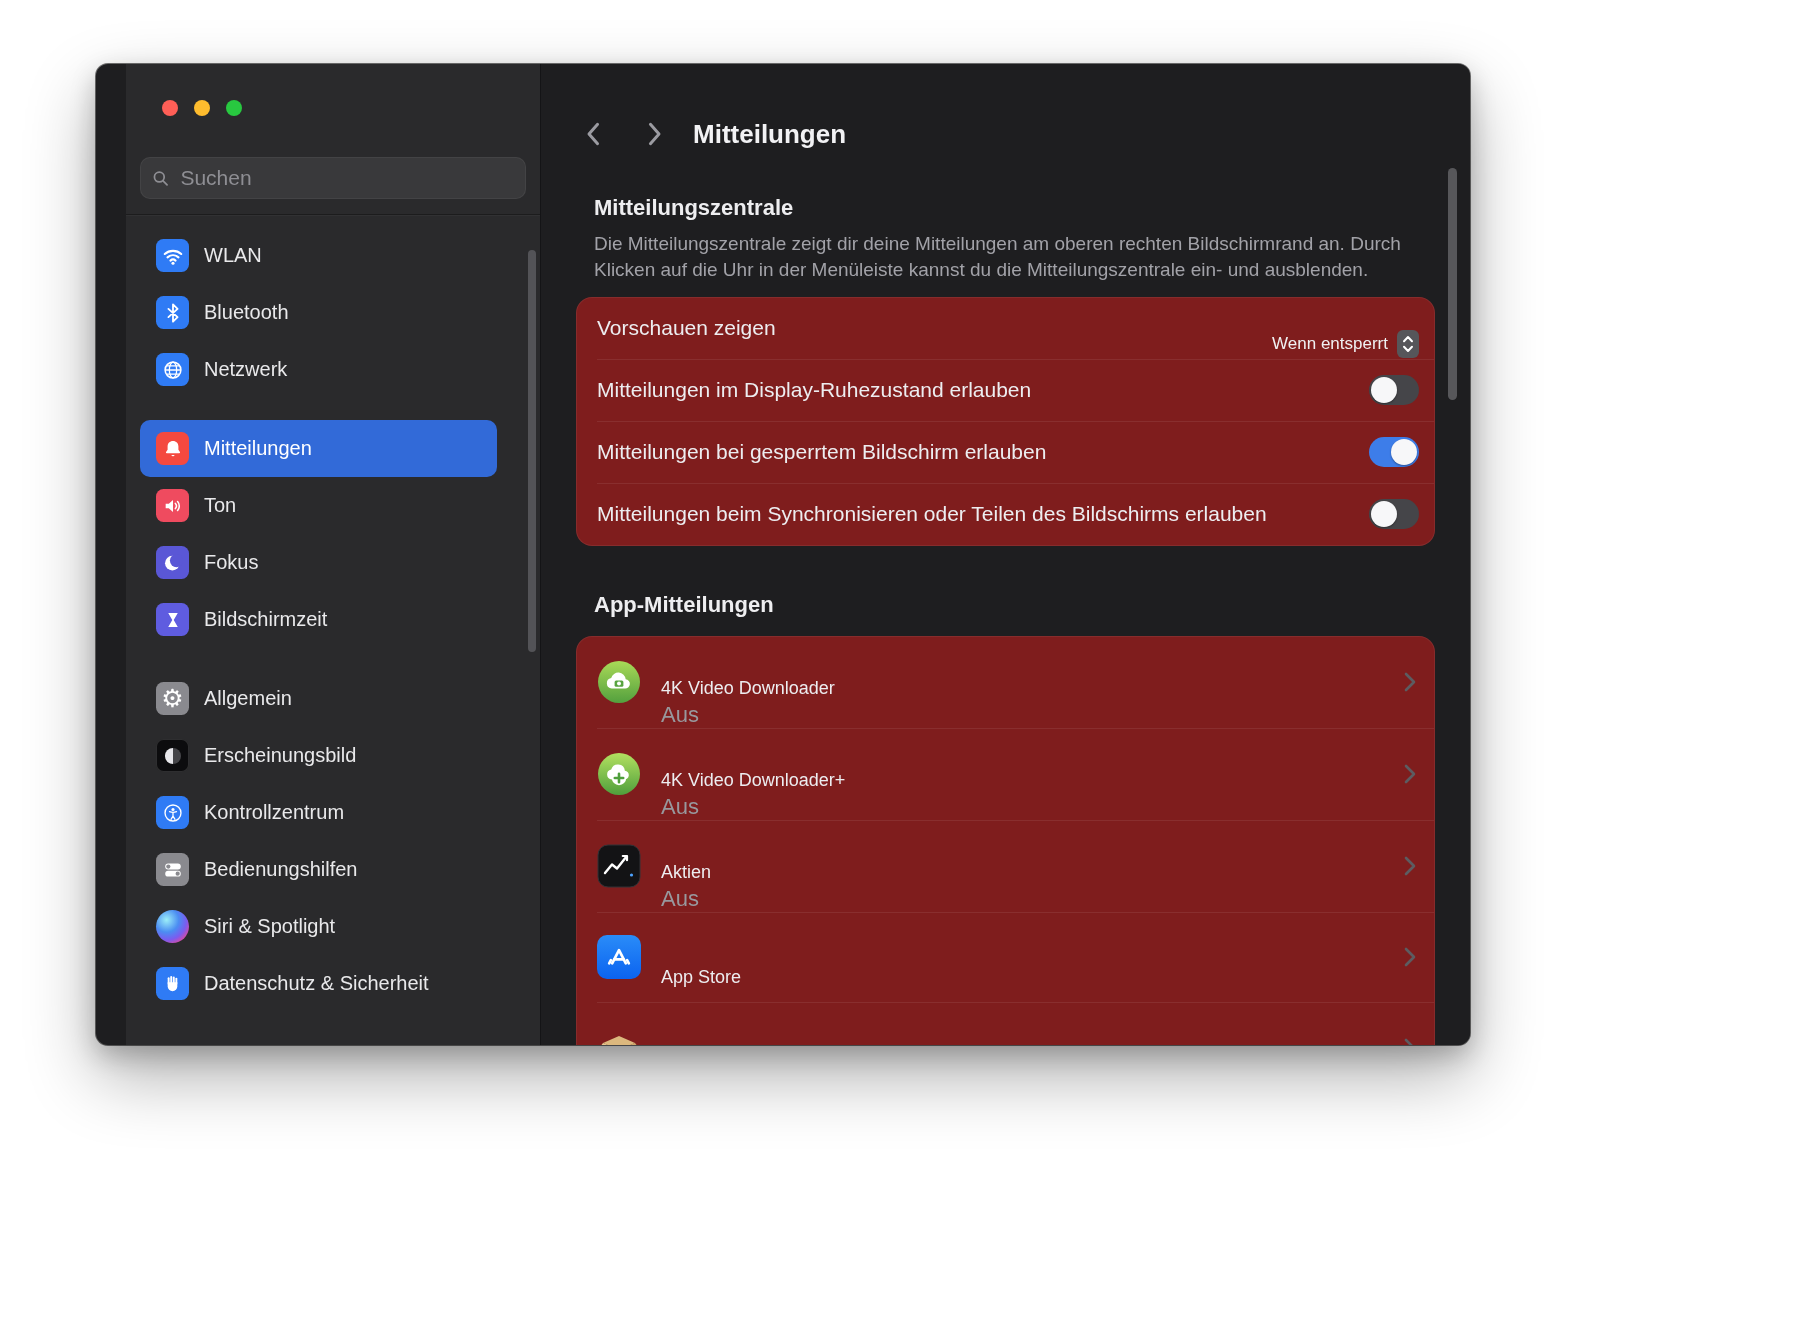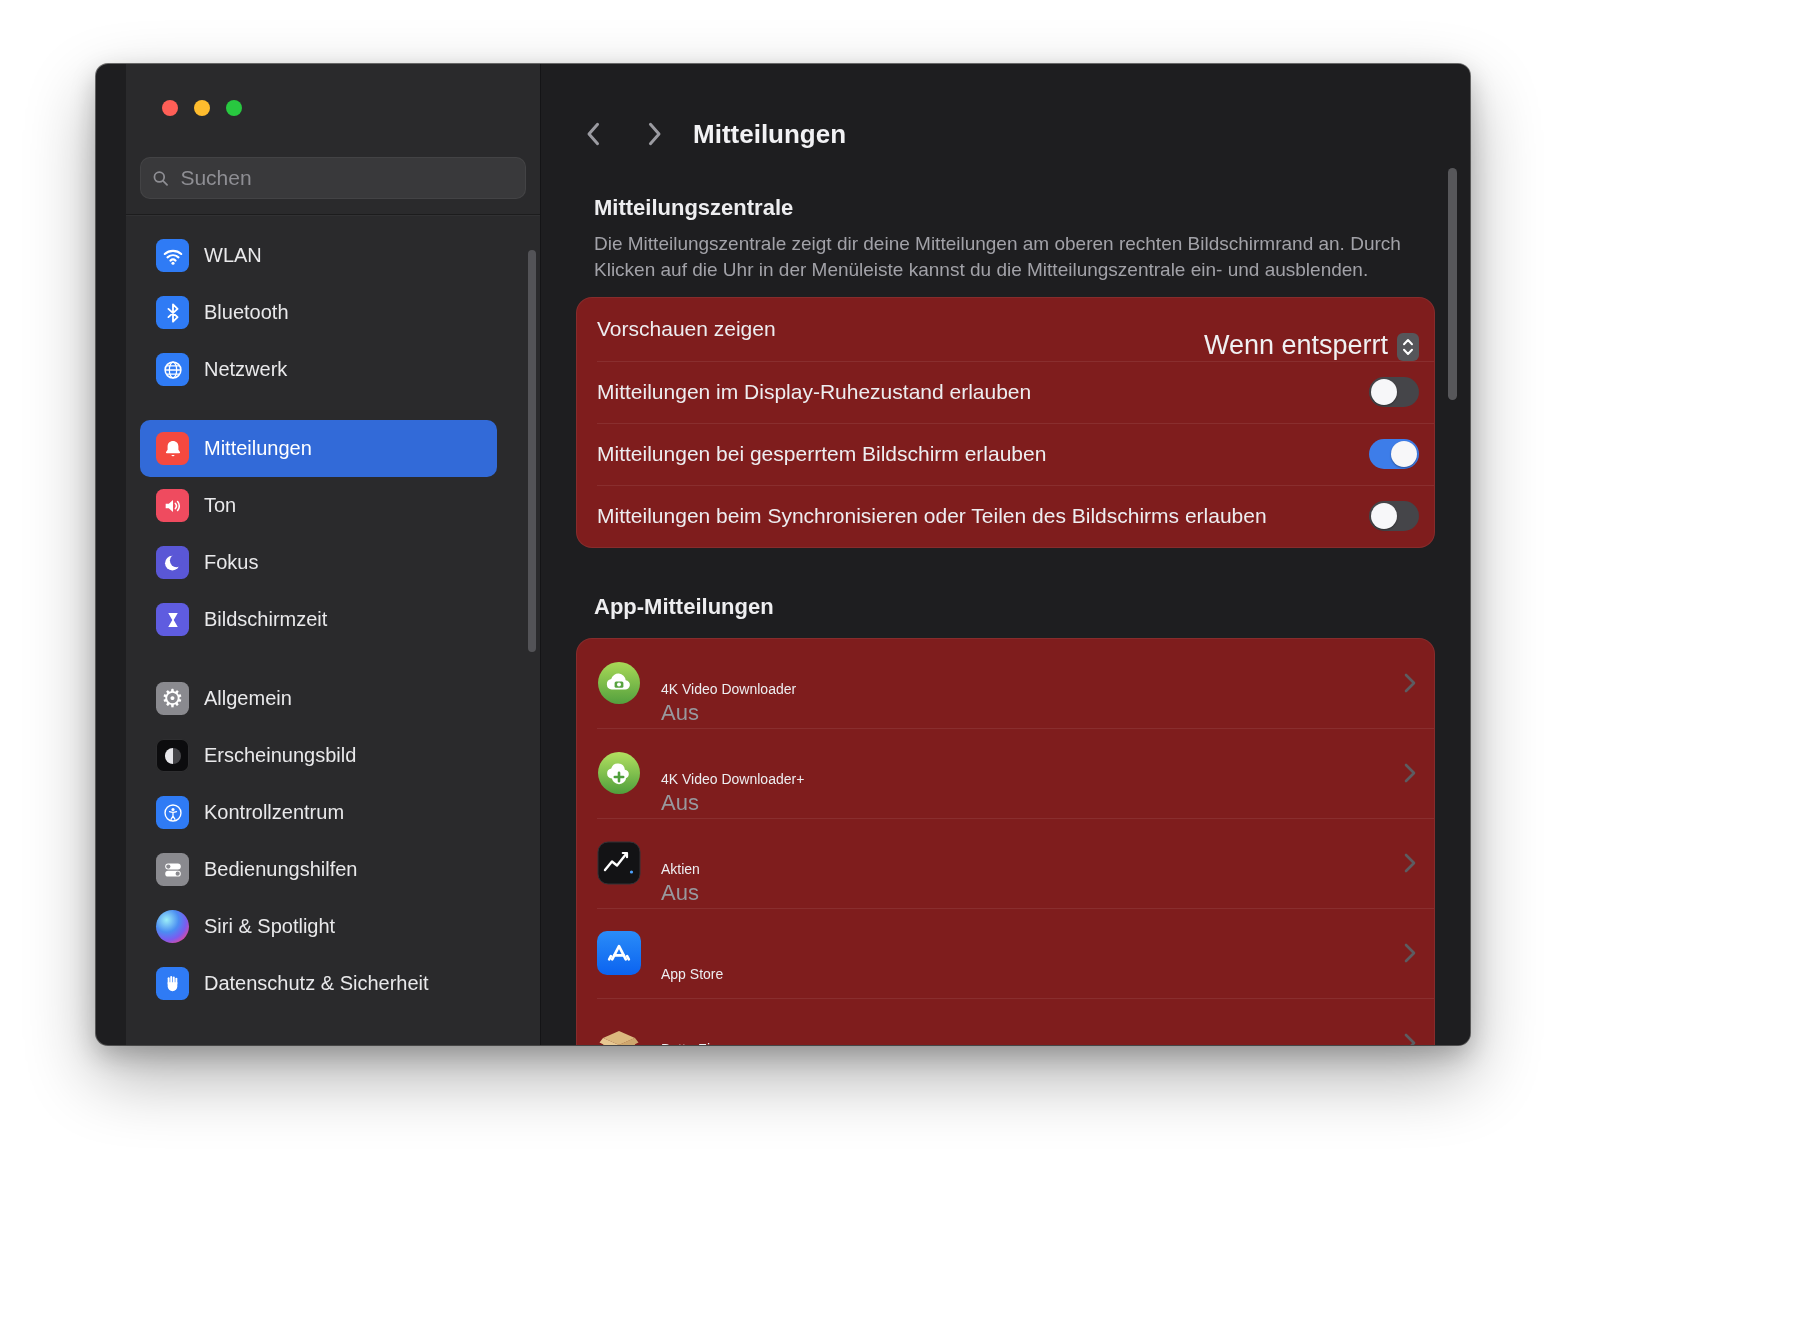--- a/index.html
+++ b/index.html
@@ -50,30 +50,30 @@
   .nav-btn{width:24px;height:28px;display:flex;align-items:center;justify-content:center;}
   .nav-btn + .nav-btn{margin-left:38px;}
   .page-title{font-size:26px;font-weight:700;color:#f2f2f4;margin-left:26px;line-height:34px;}
   .content{padding:26px 35px 0 35px;}
   .section-heading{font-size:22px;font-weight:700;color:#eeeef0;margin:0 0 10px 18px;line-height:26px;}
   .section-desc{font-size:19px;color:#a2a2a8;line-height:26px;margin:0 0 14px 18px;max-width:872px;}
   .apps-heading{margin-top:46px;margin-bottom:18px;}
   .card{background:#7f1d1d;border:1px solid rgba(255,255,255,.065);border-radius:16px;overflow:hidden;}
   .row{display:flex;align-items:center;justify-content:space-between;min-height:61px;padding:0 15px 0 20px;gap:20px;}
   .row-label{font-size:21px;color:#ededf0;}
-  .row-value{display:flex;align-items:flex-end;gap:9px;color:#f0f0f2;font-size:27px;margin-top:32px;}
+  .row-value{display:flex;align-items:center;gap:9px;color:#f0f0f2;font-size:17px;margin-top:32px;}
   .divider{height:1px;background:rgba(255,255,255,.08);margin-left:20px;}
   .toggle{width:50px;height:30px;border-radius:15px;background:#454549;position:relative;flex:none;}
   .toggle .knob{position:absolute;top:2px;left:2px;width:26px;height:26px;background:#f7f7f9;border-radius:50%;box-shadow:0 1px 2px rgba(0,0,0,.35);}
   .toggle.on{background:#3d7de9;}
   .toggle.on .knob{left:22px;}
   .app-row{display:flex;align-items:center;min-height:89px;padding:0 18px 0 20px;gap:20px;}
   .app-icon{width:44px;height:44px;flex:none;display:flex;align-items:center;justify-content:center;}
   .app-text{flex:1;display:flex;flex-direction:column;gap:3px;}
-  .app-name{font-size:14px;color:#ededf0;margin-top:41px;}
+  .app-name{font-size:18px;color:#ededf0;margin-top:41px;}
   .app-status{font-size:22px;color:#98989d;}
   .main-scrollbar{position:absolute;top:104px;right:13px;width:9px;height:232px;border-radius:4.5px;background:#86868b;opacity:.55;}
 </style>
 </head>
 <body>
 
 <div class="window">
 
   <aside class="sidebar">
     <div class="traffic">

